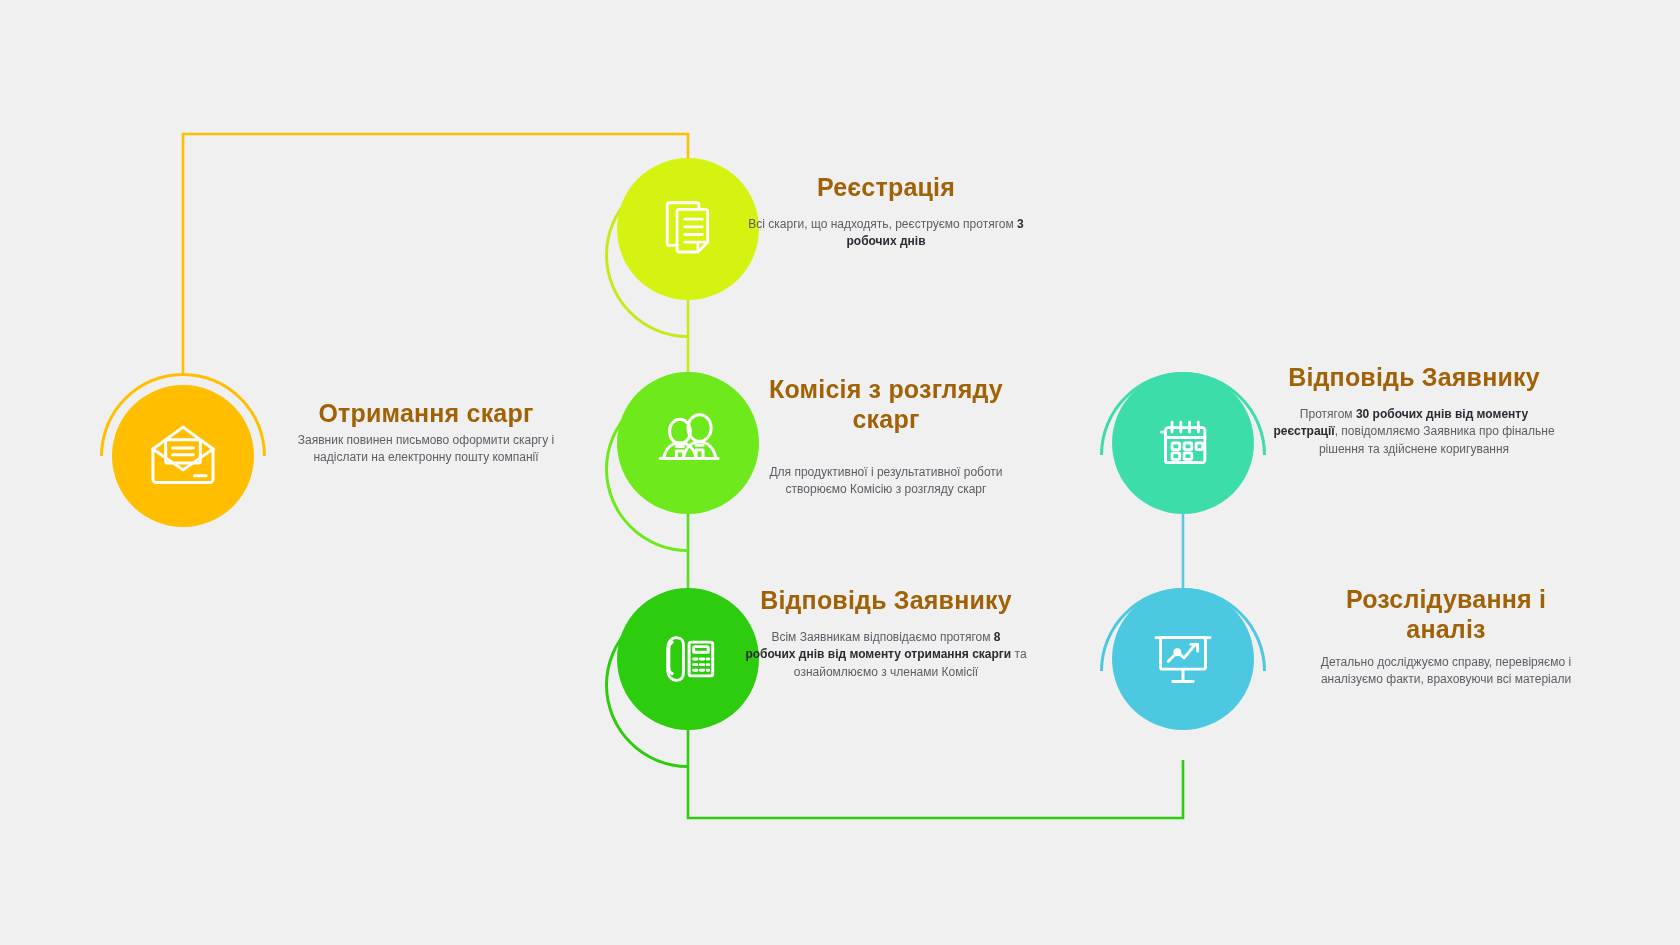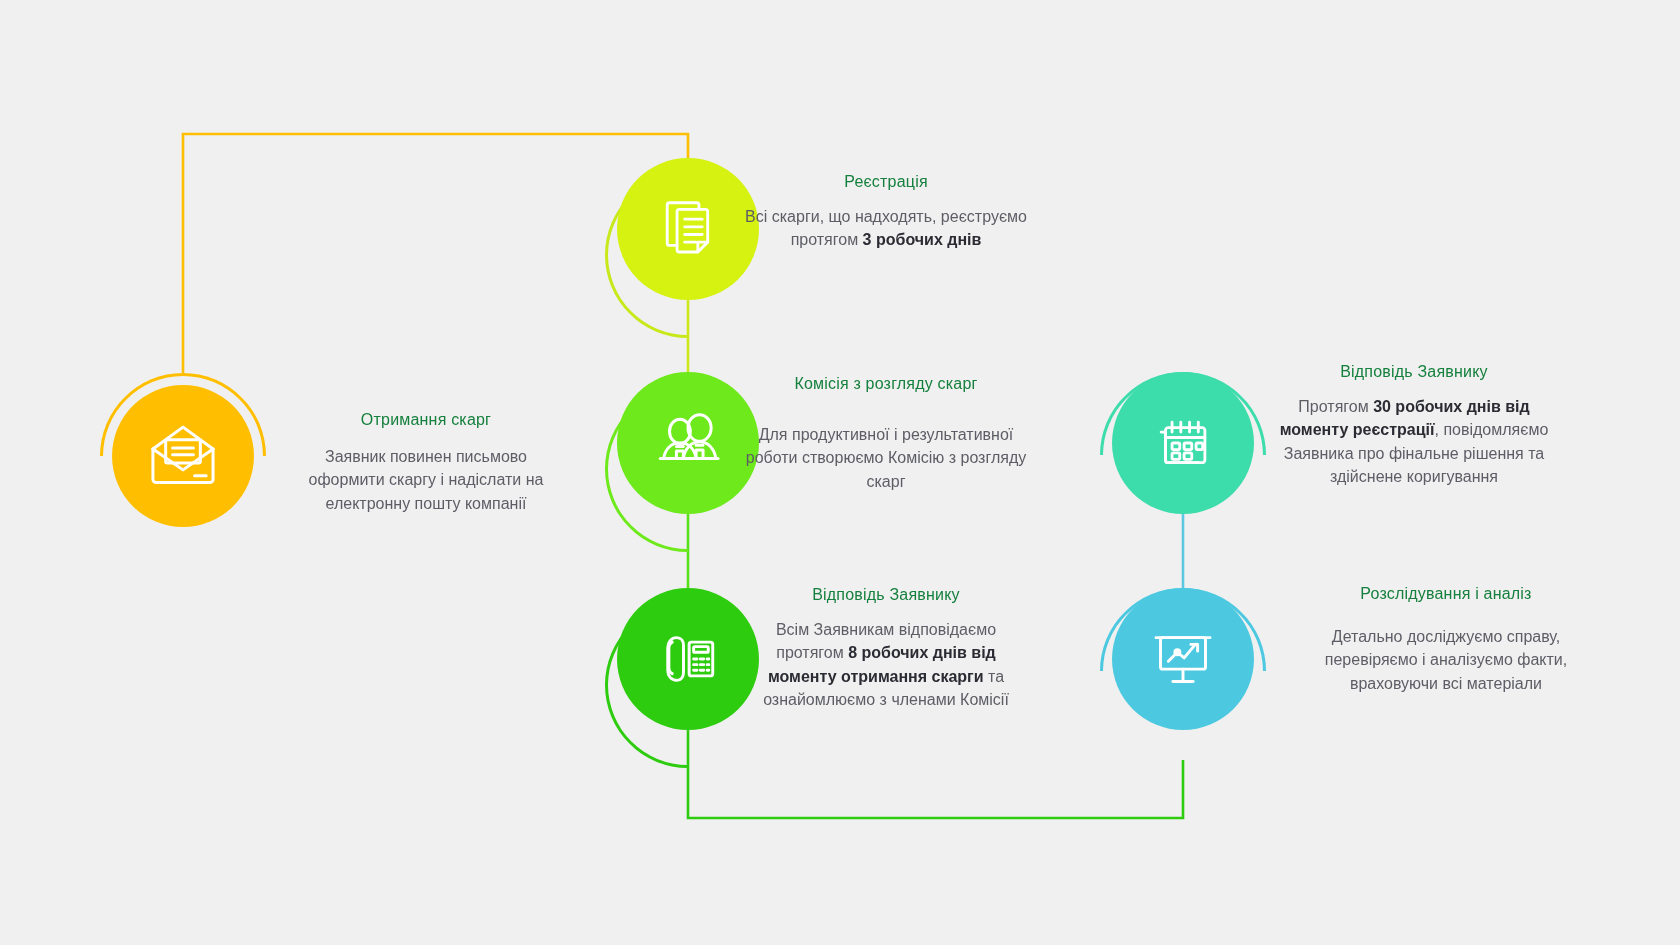--- a/index.html
+++ b/index.html
@@ -15,25 +15,25 @@
 
   .node { position: absolute; }
   .disc {
     position: absolute; border-radius: 50%;
     display: flex; align-items: center; justify-content: center;
   }
   .arc { position: absolute; border-radius: 50%; border: 3px solid transparent; }
 
   .txt { position: absolute; }
   .title {
-    font-weight: normal; font-size: 16px; color: #15803d;
+    font-weight: bold; font-size: 25px; color: #a16207;
     letter-spacing: .2px; line-height: 1.2;
   }
   .body {
-    font-size: 16px; color: #5d5d66; line-height: 1.45;
+    font-size: 12px; color: #5d5d66; line-height: 1.45;
     font-weight: 400;
   }
   .body b { color: #2b2b33; font-weight: bold; }
   .ta-c { text-align: center; }
 </style>
 </head>
 <body>
 
 <div id="stage">
 
@@ -61,23 +61,23 @@
           <path d="M6 26 L32 7 L58 26"></path>
           <rect x="17" y="18" width="30" height="20" rx="1.5"></rect>
           <path d="M23 25 h18 M23 31 h18"></path>
           <path d="M6 26 v26 a3 3 0 0 0 3 3 h46 a3 3 0 0 0 3 -3 V26"></path>
           <path d="M6 26 L32 44 L58 26"></path>
           <path d="M42 49 h10"></path>
         </g>
       </svg>
     </div>
   </div>
-  <div class="txt ta-c" style="left:285px;top:410px;width:282px;">
+  <div class="txt ta-c" style="left:285px;top:398px;width:282px;">
     <div class="title">Отримання скарг</div>
-    <div class="body" style="margin-top:16px;">Заявник повинен письмово оформити скаргу і надіслати на електронну пошту компанії</div>
+    <div class="body" style="margin-top:4px;">Заявник повинен письмово оформити скаргу і надіслати на електронну пошту компанії</div>
   </div>
 
   <div class="node">
     <div class="arc" style="left:605px;top:172px;width:166px;height:166px;
                 border-bottom-color:#c8e81a;border-left-color:#c8e81a;
                 transform:rotate(45deg);"></div>
     <div class="disc" style="left:617px;top:158px;width:142px;height:142px;background:#d6f211;">
       <svg width="70" height="70" viewBox="0 0 64 64">
         <g fill="none" stroke="#ffffff" stroke-width="2.6" stroke-linejoin="round" stroke-linecap="round">
           <path d="M22 47 H15 a2 2 0 0 1 -2 -2 V10 a2 2 0 0 1 2 -2 h25 a2 2 0 0 1 2 2 v4"></path>
@@ -177,16 +177,16 @@
           <circle cx="27" cy="26" r="2.2"></circle>
           <path d="M39 19 h6 v6"></path>
           <path d="M32 41 v9"></path>
           <path d="M23 52 h18"></path>
         </g>
       </svg>
     </div>
   </div>
   <div class="txt ta-c" style="left:1305px;top:584px;width:282px;">
     <div class="title">Розслідування і аналіз</div>
-    <div class="body" style="margin-top:22px;text-align:center;">Детально досліджуємо справу, перевіряємо і аналізуємо факти, враховуючи всі матеріали</div>
+    <div class="body" style="margin-top:10px;text-align:center;">Детально досліджуємо справу, перевіряємо і аналізуємо факти, враховуючи всі матеріали</div>
   </div>
 
 </div>
 
 </body></html>

